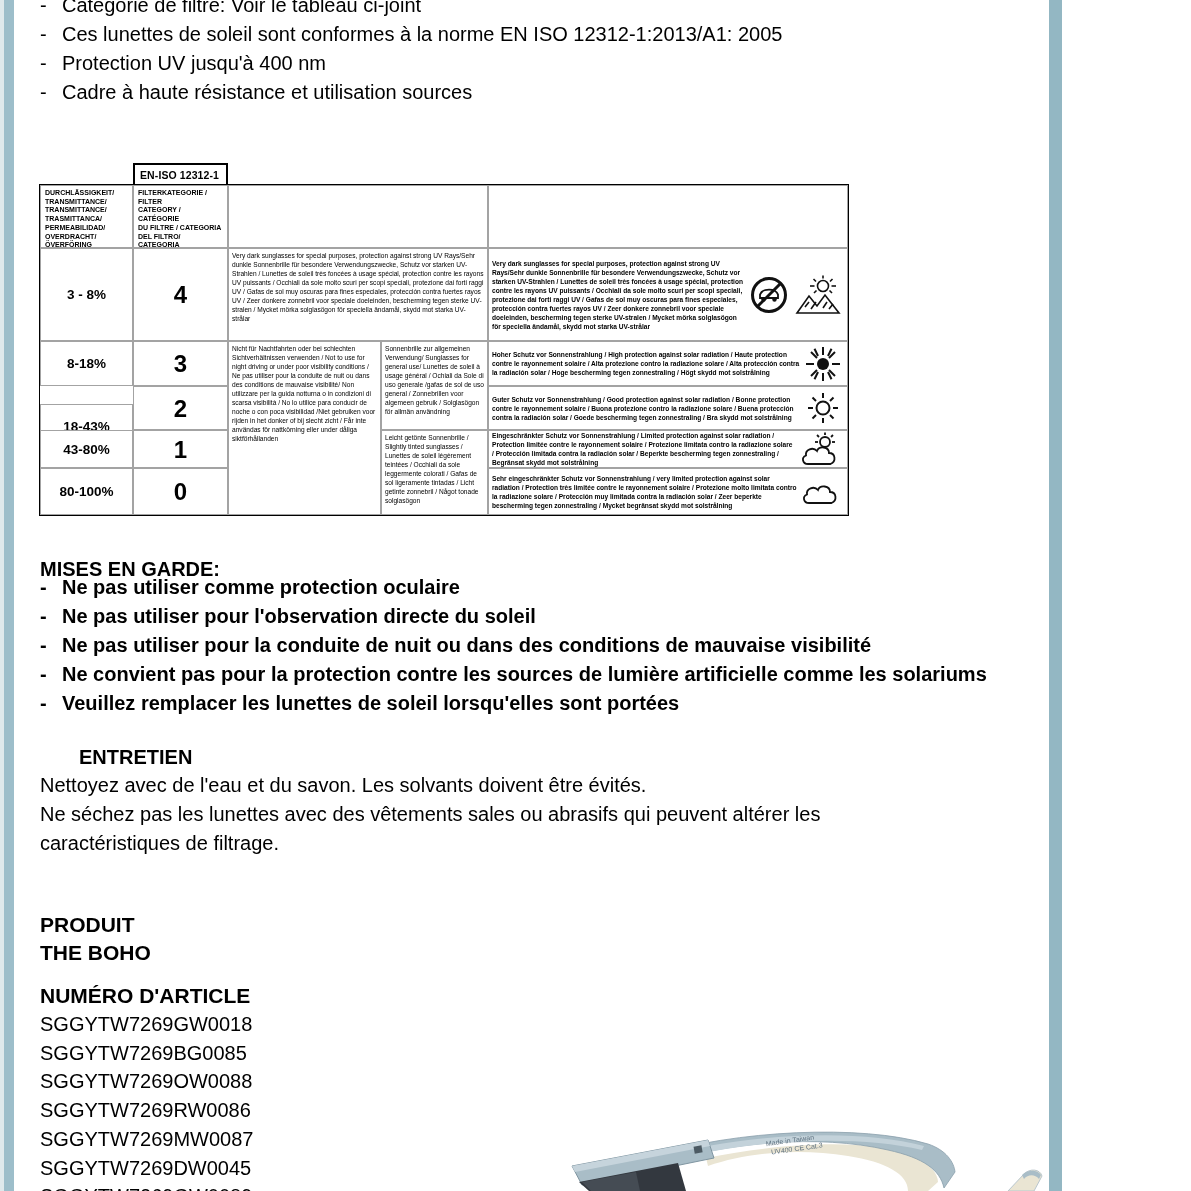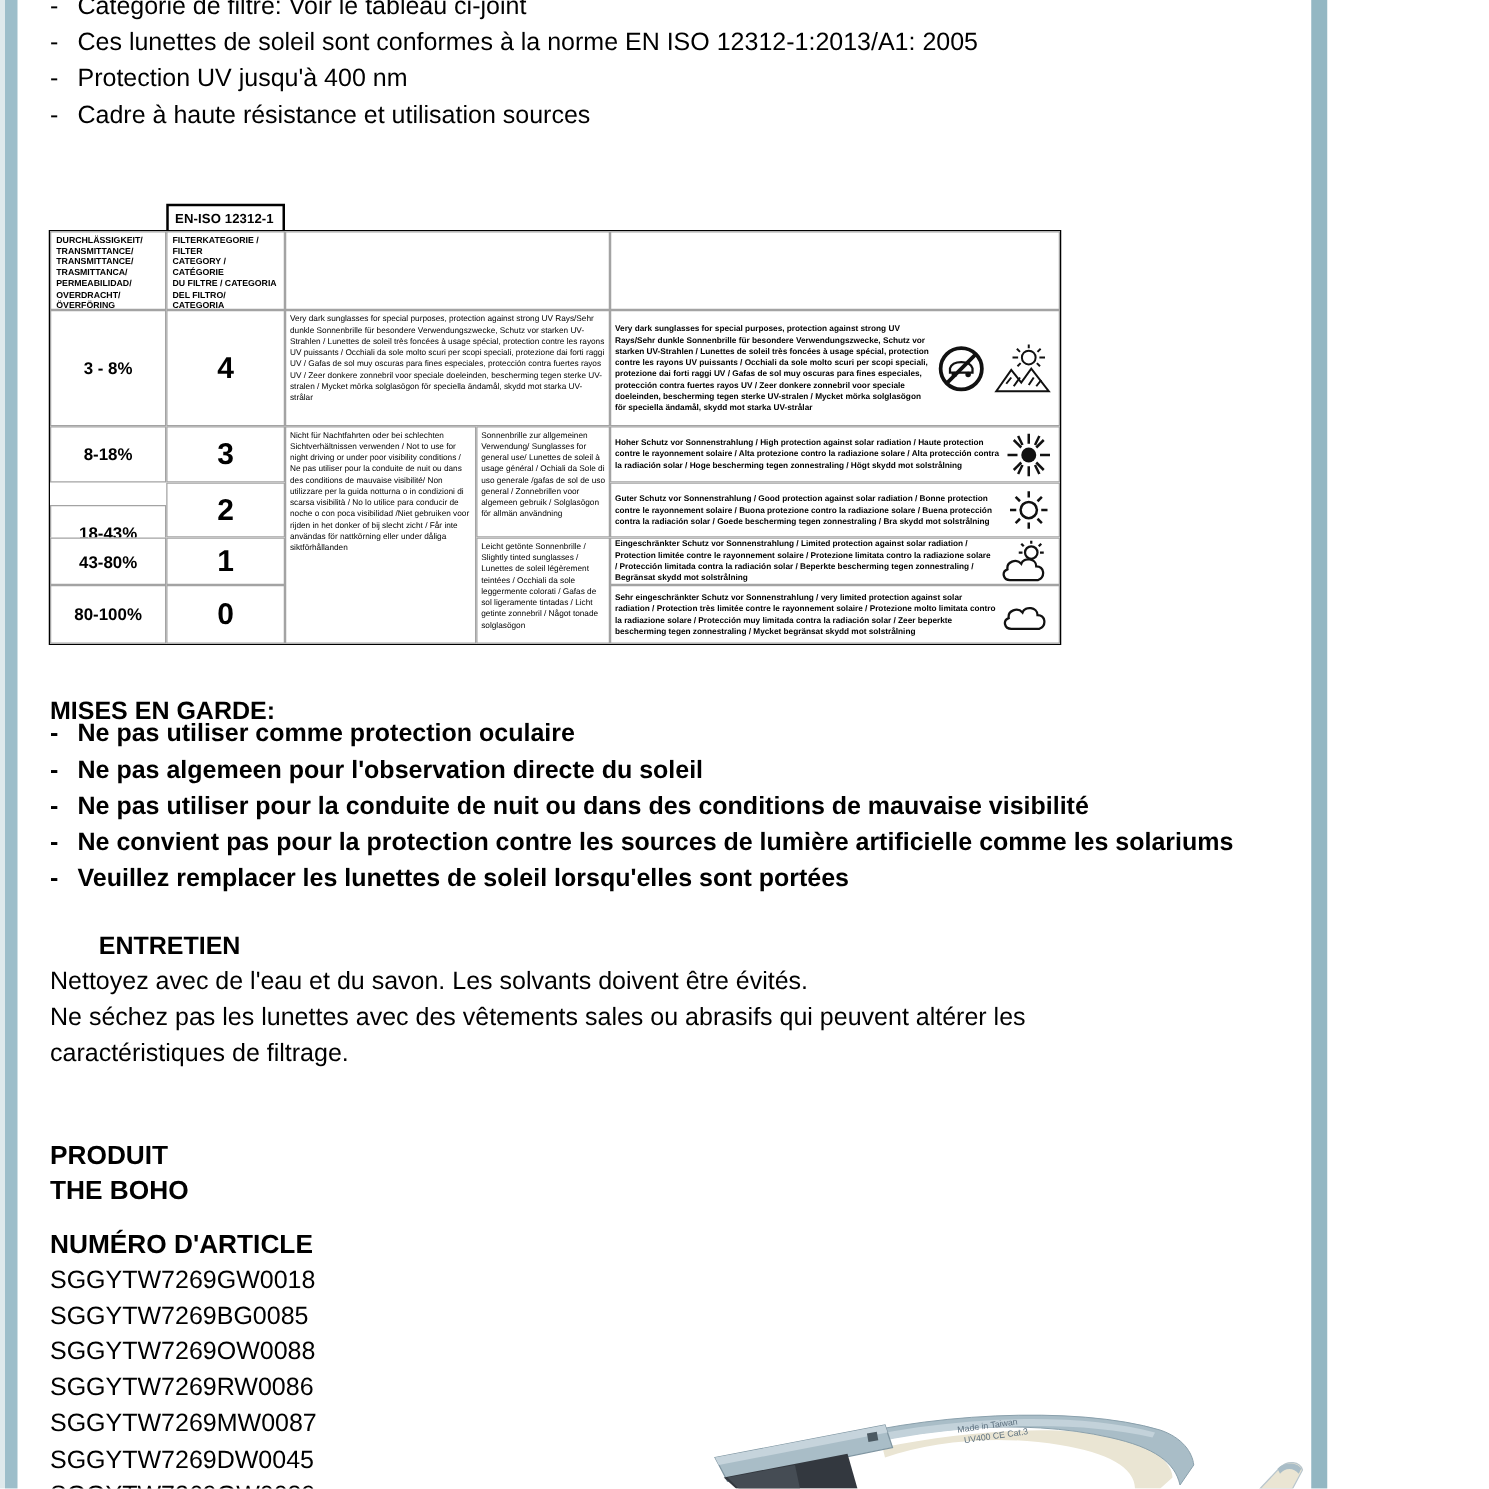--- a/index.html
+++ b/index.html
@@ -229,21 +229,21 @@
       </div>
     </div>
   </div>
 
   <div class="doc-text section-title warnings-title">MISES EN GARDE:</div>
   <ul class="doc-text dash warnings-list">
     <li>
         <span>Ne pas utiliser comme protection oculaire</span>
       </li>
     <li>
-        <span>Ne pas algemeen pour l'observation directe du soleil</span>
+        <span>Ne pas utiliser pour l'observation directe du soleil</span>
       </li>
     <li>
         <span>Ne pas utiliser pour la conduite de nuit ou dans des conditions de mauvaise visibilité</span>
       </li>
     <li>
         <span>Ne convient pas pour la protection contre les sources de lumière artificielle comme les solariums</span>
       </li>
     <li>
         <span>Veuillez remplacer les lunettes de soleil lorsqu'elles sont portées</span>
       </li>

